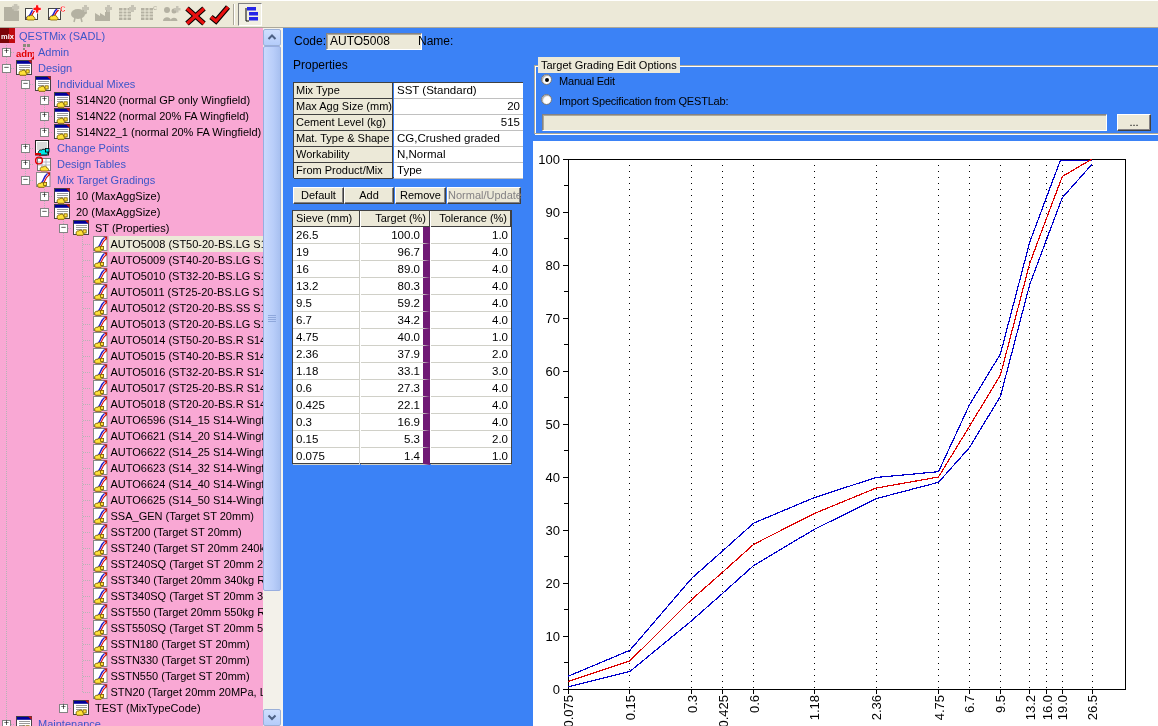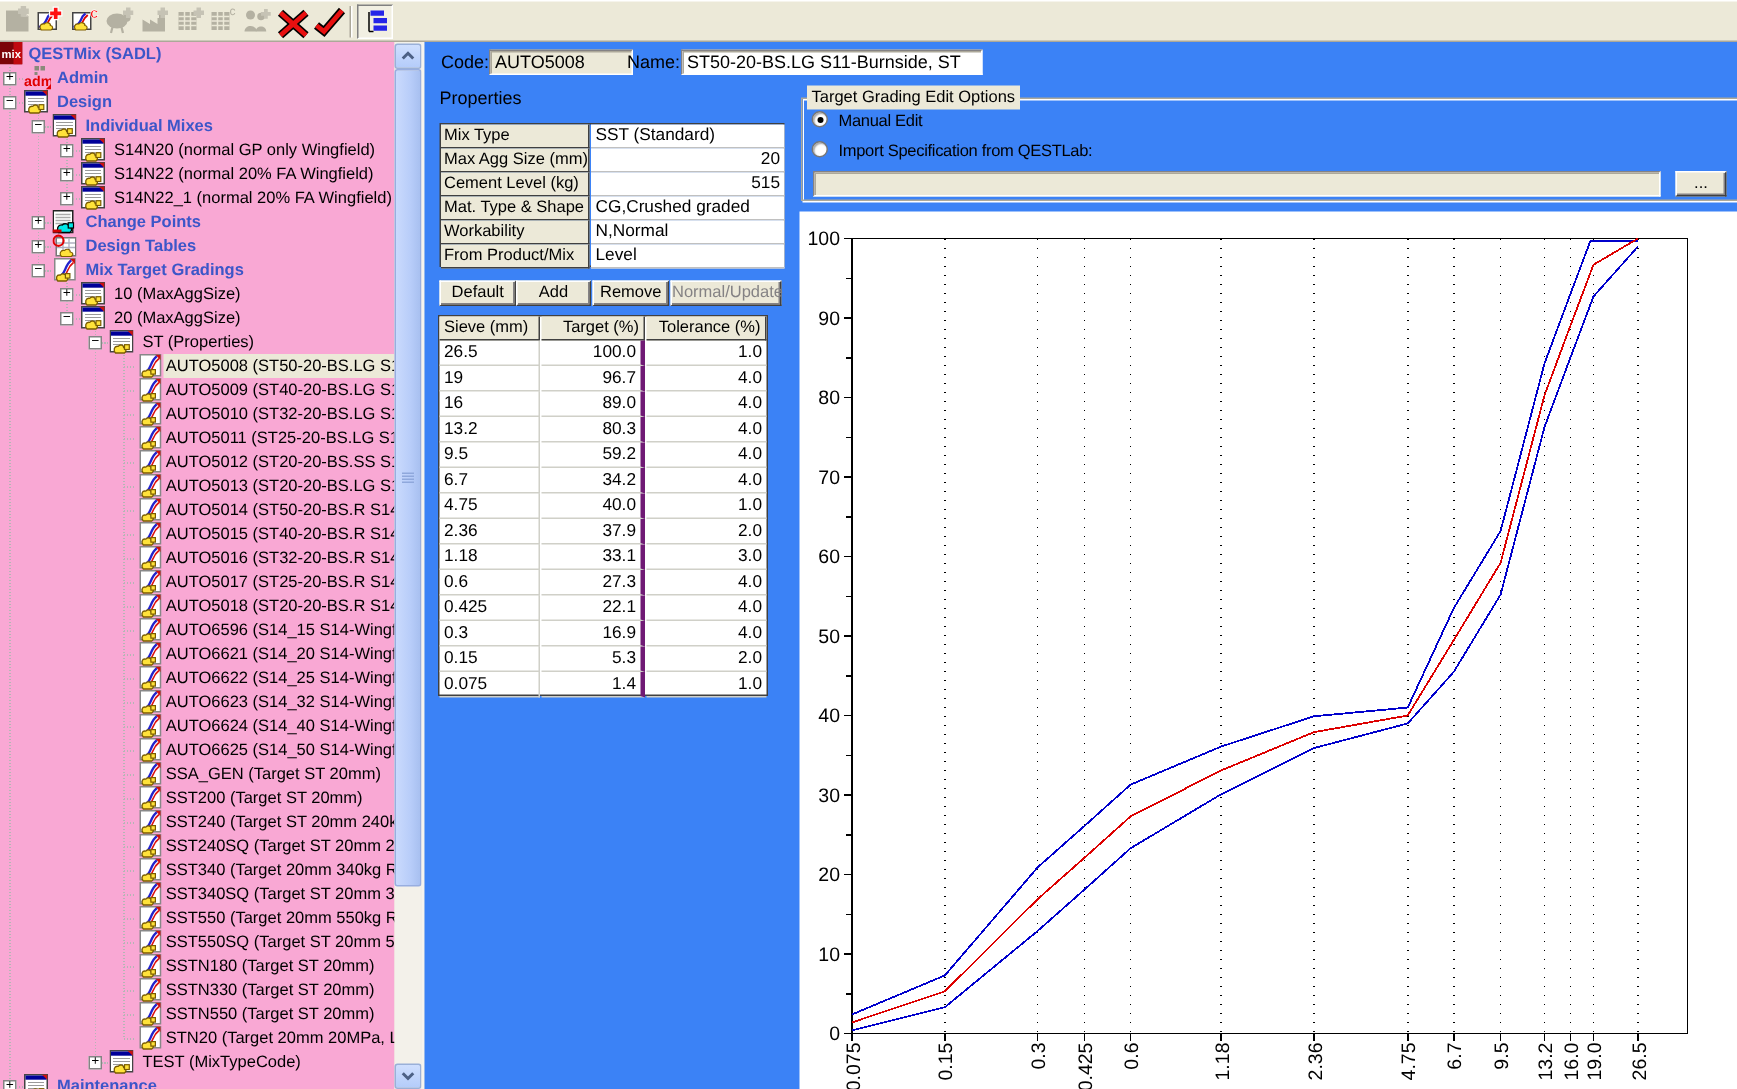--- a/index.html
+++ b/index.html
@@ -2,40 +2,40 @@
 <html><head><meta charset="utf-8"><style>
 *{margin:0;padding:0;box-sizing:border-box}
 html,body{width:1158px;height:726px;overflow:hidden;font-family:"Liberation Sans",sans-serif;background:#ece9d8}
 #toolbar{position:absolute;left:0;top:0;width:1158px;height:28px;background:#ece9d8;border-top:1px solid #fff;border-bottom:1px solid #aca899}
 .tbi{position:absolute;top:3px;width:22px;height:22px}
 #treetoggle{position:absolute;left:238px;top:2px;width:24px;height:23px;border:1px solid;border-color:#808080 #fff #fff #808080;background:#f1efe2;padding:2px 0 0 3px}
 #tree{position:absolute;left:0;top:28px;width:263px;height:698px;background:#f9a8d4;overflow:hidden}
 .ebox{position:absolute;width:9px;height:9px;border:1px solid #848484;background:#fff;font-size:9px;line-height:7px;text-align:center;color:#000;font-family:"Liberation Mono",monospace}
 .ticon{position:absolute;width:16px;height:16px}
 .tt{position:absolute;height:16px;line-height:16px;font-size:11px;color:#000;white-space:nowrap;padding:0 2px}
-.tt.b{font-weight:bold;color:#3c56c8}
+.tt.b{font-weight:normal;color:#3c56c8}
 .tt.sel{background:#ece9d8;width:154px;overflow:hidden}
 #sbar{position:absolute;left:263px;top:28px;width:18px;height:698px;background:#f3f1ea}
 .sbtn{position:absolute;left:0;width:18px;height:17px;background:linear-gradient(#cfdffe,#b4ccfa);border:1px solid #9ab0d8;border-radius:2px;color:#4d6185;text-align:center;font-size:9px;line-height:15px}
 #sthumb{position:absolute;left:0;top:18px;width:18px;height:545px;background:linear-gradient(90deg,#cadafd,#b8cdf9 60%,#a8c0f0);border:1px solid #98aee0;border-radius:2px}
 #rp{position:absolute;left:283px;top:28px;width:875px;height:698px;background:#3b82f6;font-size:12px}
 .lbl{position:absolute;font-size:11px;line-height:16px;white-space:nowrap}
 .fld{position:absolute;height:17px;background:#fff;border:1px solid;border-color:#848284 #fff #fff #848284;box-shadow:inset 1px 1px 0 #aca899;font-size:12px;padding:1px 3px;line-height:13px;white-space:nowrap}
 .fld.ro{background:#ece9d8}
 .fld.dfld{background:#ece9d8;height:17px}
 #ptab{position:absolute;left:10px;top:54px;width:230px;height:96px;border:1px solid #404040}
 .pk{position:absolute;left:0;width:99px;height:16px;background:#ece9d8;border-bottom:1px solid #404040;border-right:1px solid #404040;font-size:11px;line-height:15px;padding:0 2px;white-space:nowrap;overflow:hidden}
 .pv{position:absolute;left:100px;width:129px;height:16px;background:#fff;border-bottom:1px solid #c0c0c0;font-size:11.5px;line-height:15px;padding:0 3px;white-space:nowrap}
 .b97{position:absolute;height:17px;background:#ece9d8;border:1px solid;border-color:#fff #404040 #404040 #fff;box-shadow:inset -1px -1px 0 #848284;font-size:11px;font-family:"Liberation Sans",sans-serif;color:#000;line-height:13px}
 .b97.dis{color:#848284}
 #stab{position:absolute;left:9px;top:182px;width:220px;height:254px;border:1px solid #404040;background:#fff}
 .sh{position:absolute;top:0;height:16px;background:#ece9d8;border-bottom:1px solid #404040;border-right:1px solid #404040;font-size:11px;line-height:15px;padding:0 3px;white-space:nowrap}
 .sc{position:absolute;height:17px;font-size:11.5px;line-height:16px;padding:0 3px;border-bottom:1px solid #d0d0c8;white-space:nowrap}
 .s1{left:0;width:67px;border-right:1px solid #d0d0c8}
-.s2{left:68px;width:69px;text-align:right;border-right:3px solid #701a75}
+.s2{left:68px;width:69px;text-align:right;border-right:7px solid #701a75}
 .s3{left:138px;width:80px;text-align:right}
 #gb{position:absolute;left:251px;top:37px;width:640px;height:69px;border:1px solid #aca899;box-shadow:1px 1px 0 #fff, inset 1px 1px 0 #fff}
 .radio{position:absolute;width:11px;height:11px;border-radius:50%;background:#fff;border:1px solid #777;box-shadow:inset 1px 1px 1px #aaa}
 .radio.on::after{content:"";position:absolute;left:3px;top:3px;width:4px;height:4px;border-radius:50%;background:#000}
 .axt{font-size:13px;font-family:"Liberation Sans",sans-serif;fill:#000}
 .gl{stroke:#000;stroke-width:1;stroke-dasharray:1,5}
 #chart{shape-rendering:crispEdges}
 </style></head><body>
 <div id="toolbar">
     <div class="tbi" style="left:1.5px"><svg width="20" height="20">
@@ -729,35 +729,34 @@
     </div>
 <div class="sbtn" style="top:681px"><svg width="16" height="15">
         <path d="M4.5 5.5 L8 9 L11.5 5.5" fill="none" stroke="#4d6185" stroke-width="2"></path>
       </svg></div>
 </div>
 <div style="position:absolute;left:281px;top:28px;width:2px;height:698px;background:#f6f4ee"></div>
 <div id="rp">
 <div class="lbl" style="left:11px;top:5px;font-size:12px">Code:</div>
 <div class="fld ro" style="left:43px;top:5px;width:96px">AUTO5008</div>
 <div class="lbl" style="left:135px;top:5px;font-size:12px">Name:</div>
-<div class="fld" style="left:171px;top:5px;width:201px">ST50-20-BS.LG S11-Burnside, ST</div>
 <div class="lbl" style="left:10px;top:29px;font-size:12px">Properties</div>
 <div id="ptab">
       <div class="pk" style="top:0px">Mix Type</div>
       <div class="pv" style="top:0px;text-align:left">SST (Standard)</div>
       <div class="pk" style="top:16px">Max Agg Size (mm)</div>
       <div class="pv" style="top:16px;text-align:right">20</div>
       <div class="pk" style="top:32px">Cement Level (kg)</div>
       <div class="pv" style="top:32px;text-align:right">515</div>
       <div class="pk" style="top:48px">Mat. Type &amp; Shape</div>
       <div class="pv" style="top:48px;text-align:left">CG,Crushed graded</div>
       <div class="pk" style="top:64px">Workability</div>
       <div class="pv" style="top:64px;text-align:left">N,Normal</div>
       <div class="pk" style="top:80px">From Product/Mix</div>
-      <div class="pv" style="top:80px;text-align:left">Level</div>
+      <div class="pv" style="top:80px;text-align:left">Type</div>
     </div>
 <button class="b97" style="left:10px;top:159px;width:51px">Default</button>
 <button class="b97" style="left:61px;top:159px;width:50px">Add</button>
 <button class="b97" style="left:112px;top:159px;width:51px">Remove</button>
 <button class="b97 dis" style="left:164px;top:159px;width:74px">Normal/Update</button>
 <div id="stab">
 <div class="sh" style="left:0;width:67px">Sieve (mm)</div>
 <div class="sh" style="left:68px;width:69px;text-align:right">Target (%)</div>
 <div class="sh" style="left:138px;width:80px;text-align:right">Tolerance (%)</div>
 <div class="sc s1" style="top:16px">26.5</div>

